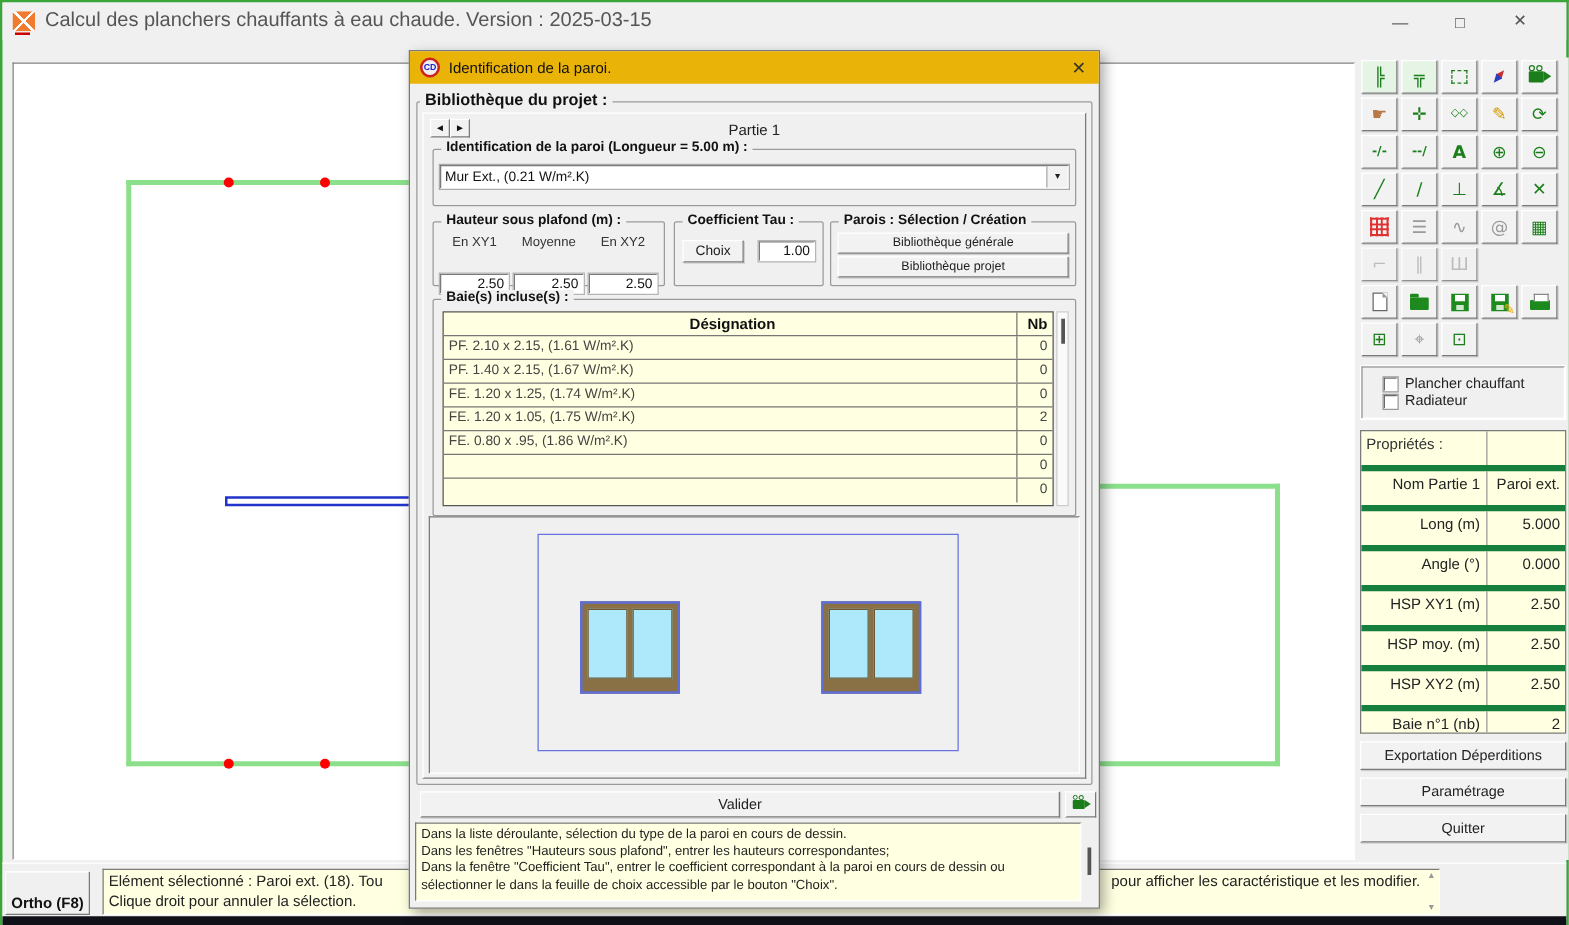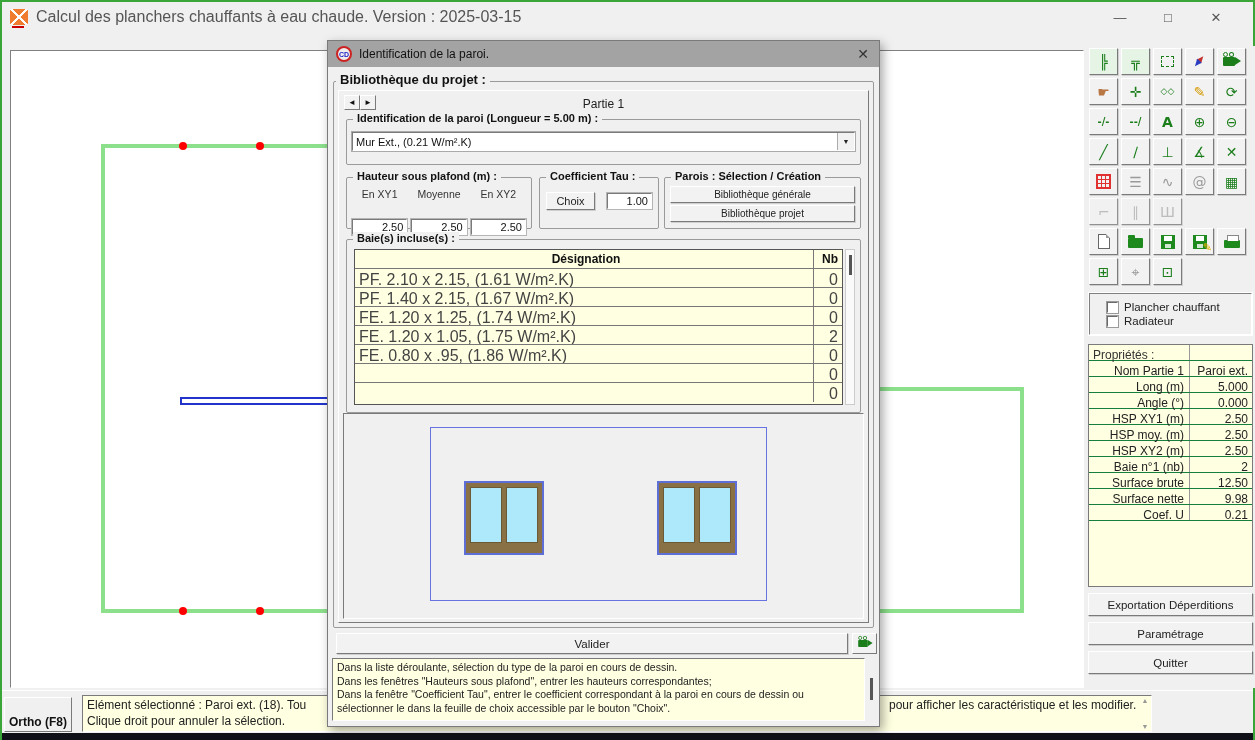--- a/index.html
+++ b/index.html
@@ -48,42 +48,42 @@
   .k-floppy{width:14px;height:14px;background:#1e8a1e;display:inline-block;position:relative;}
   .k-floppy::before{content:"";position:absolute;top:1px;left:3px;right:3px;height:5px;background:#fff;}
   .k-floppy::after{content:"";position:absolute;bottom:1px;left:4px;right:4px;height:4px;background:#cfe8cf;}
   .k-pencil{position:absolute;right:1px;bottom:0;color:#e8b000;font-size:11px;font-family:"DejaVu Sans",sans-serif;}
   .k-printer{width:16px;height:8px;background:#1e8a1e;display:inline-block;position:relative;border-radius:1px;margin-top:5px;}
   .k-printer::before{content:"";position:absolute;top:-5px;left:3px;width:10px;height:5px;background:#fff;border:1px solid #888;border-bottom:none;}
   .check-panel{margin:8px 3px 0 3px;border:1px solid;border-color:#808080 #fff #fff #808080;outline:1px solid #fff;padding:5px 6px;}
   .check-row{display:flex;align-items:center;gap:6px;font-size:11.5px;color:#222;margin:2px 11px;}
   .checkbox{width:11px;height:11px;background:#fff;border:1px solid;border-color:#6a6a6a #fff #fff #6a6a6a;outline:1px solid #9a9a9a;flex:none;}
   .props{margin:9px 2px 0 2px;height:243px;overflow:hidden;border:1px solid #7a7a7a;background:var(--panel-yellow);}
-  .prop-row{display:flex;height:16px;line-height:21px;border-bottom:1px solid #15803d;font-size:12px;color:#222;}
+  .prop-row{display:flex;height:32px;line-height:21px;border-bottom:5px solid #15803d;font-size:12px;color:#222;}
   .prop-row .pl{flex:1;text-align:right;padding-right:5px;border-right:1px solid #999;}
   .prop-row.hdr .pl{text-align:left;padding-left:4px;color:#333;}
   .prop-row .pv{width:62px;text-align:right;padding-right:4px;}
   .side-buttons{margin:6px 2px 0 2px;}
   .side-btn{width:100%;height:23px;margin-bottom:6px;background:#f2f2f2;font-size:11.5px;color:#222;
     border:1px solid;border-color:#fff #7a7a7a #7a7a7a #fff;box-shadow:1px 1px 0 #cfcfcf;display:flex;align-items:center;justify-content:center;cursor:pointer;}
   
   .statusbar{position:absolute;left:0;right:0;top:688px;height:46px;background:#f0f0f0;border-top:1px solid #fff;}
   .ortho{position:absolute;left:2px;top:6px;bottom:4px;width:68px;background:#f0f0f0;border:1px solid;border-color:#fff #7a7a7a #7a7a7a #fff;
     font-weight:bold;font-size:12px;color:#111;display:flex;align-items:flex-end;justify-content:flex-start;padding:2px 4px;}
   .status-yellow{position:absolute;left:80px;top:4px;bottom:4px;width:1070px;background:var(--panel-yellow);
     border:1px solid;border-color:#7a7a7a #fff #fff #7a7a7a;font-size:12px;color:#222;}
   .status-yellow .l1{position:absolute;left:4px;top:2px;white-space:nowrap;}
   .status-yellow .l1r{position:absolute;left:806px;top:2px;white-space:nowrap;}
   .status-yellow .l2{position:absolute;left:4px;top:18px;white-space:nowrap;}
   .st-arrows{position:absolute;right:1px;top:1px;bottom:1px;width:10px;display:flex;flex-direction:column;justify-content:space-between;align-items:center;color:#999;font-size:7px;}
   .bottom-strip{position:absolute;left:0;right:0;bottom:0;height:7px;background:#101018;}
   
   .dialog{position:absolute;left:325px;top:38px;width:553px;height:687px;background:#f0f0f0;
     border:1px solid #7a7a7a;box-shadow:3px 4px 10px rgba(0,0,0,.35);z-index:10;}
-  .dlg-titlebar{height:26px;background:#a3a3a3;display:flex;align-items:center;padding:0 8px;gap:7px;}
+  .dlg-titlebar{height:26px;background:#eab308;display:flex;align-items:center;padding:0 8px;gap:7px;}
   .cd-icon{width:16px;height:16px;border-radius:50%;background:#eee;border:2px solid #cc2222;color:#2222cc;
     font-size:7px;font-weight:bold;display:flex;align-items:center;justify-content:center;flex:none;}
   .dlg-titlebar .dtitle{font-size:12px;color:#111;}
   .dlg-close{margin-left:auto;font-size:14px;color:#333;cursor:pointer;padding:0 2px;}
   .dlg-body{position:relative;height:661px;}
   .groupbox{position:absolute;border:1px solid #9a9a9a;border-radius:2px;}
   .groupbox>.glabel{position:absolute;top:-8px;left:6px;background:#f0f0f0;padding:0 4px;font-size:11px;font-weight:bold;color:#111;white-space:nowrap;}
   .bib-group{left:5px;top:14px;width:541px;height:547px;}
   .bib-group>.glabel{font-size:13px;left:2px;top:-10px;}
   .inner-panel{position:absolute;left:4px;right:4px;top:8px;bottom:4px;background:#f0f0f0;
@@ -110,21 +110,21 @@
   .tau-field{width:46px;}
   .parois-group{left:325px;right:7px;top:86px;height:52px;}
   .parois-inner{padding:8px 5px 0 5px;display:flex;flex-direction:column;gap:2px;}
   .lib-btn{height:17px;background:#f2f2f2;border:1px solid;border-color:#fff #7a7a7a #7a7a7a #fff;box-shadow:1px 1px 0 #cfcfcf;
     font-size:10px;color:#222;display:flex;align-items:center;justify-content:center;cursor:pointer;}
   .baies-group{left:7px;right:7px;top:148px;height:174px;}
   .bt-wrap{position:absolute;left:7px;right:5px;top:9px;bottom:7px;display:flex;}
   .bt-table{flex:1;border:1px solid #555;background:var(--panel-yellow);display:flex;flex-direction:column;}
   .bt-hrow,.bt-row{display:flex;border-bottom:1px solid #777;}
   .bt-hrow{height:19px;font-weight:bold;font-size:12px;color:#111;}
-  .bt-row{height:19px;font-size:16px;color:#444;cursor:pointer;}
+  .bt-row{height:19px;font-size:11px;color:#444;cursor:pointer;}
   .bt-row:last-child{border-bottom:none;}
   .bt-des{flex:1;padding:2px 0 0 4px;border-right:1px solid #777;white-space:nowrap;overflow:hidden;}
   .bt-hrow .bt-des{text-align:center;padding-top:2px;}
   .bt-nb{width:28px;text-align:right;padding:2px 4px 0 0;}
   .bt-scroll{width:10px;margin-left:2px;position:relative;background:#fafafa;border:1px solid #ccc;}
   .bt-thumb{position:absolute;top:5px;left:3px;width:3px;height:20px;background:#555;}
   .preview-panel{position:absolute;left:4px;right:4px;top:322px;bottom:3px;background:#f0f0f0;
     border:1px solid;border-color:#7a7a7a #fff #fff #7a7a7a;}
   .elevation{position:absolute;left:86px;top:13px;width:337px;height:174px;border:1px solid #6673e0;}
   .pv-window{position:absolute;top:53px;width:80px;height:74px;border:2px solid #5d6fd6;background:var(--frame-brown);

